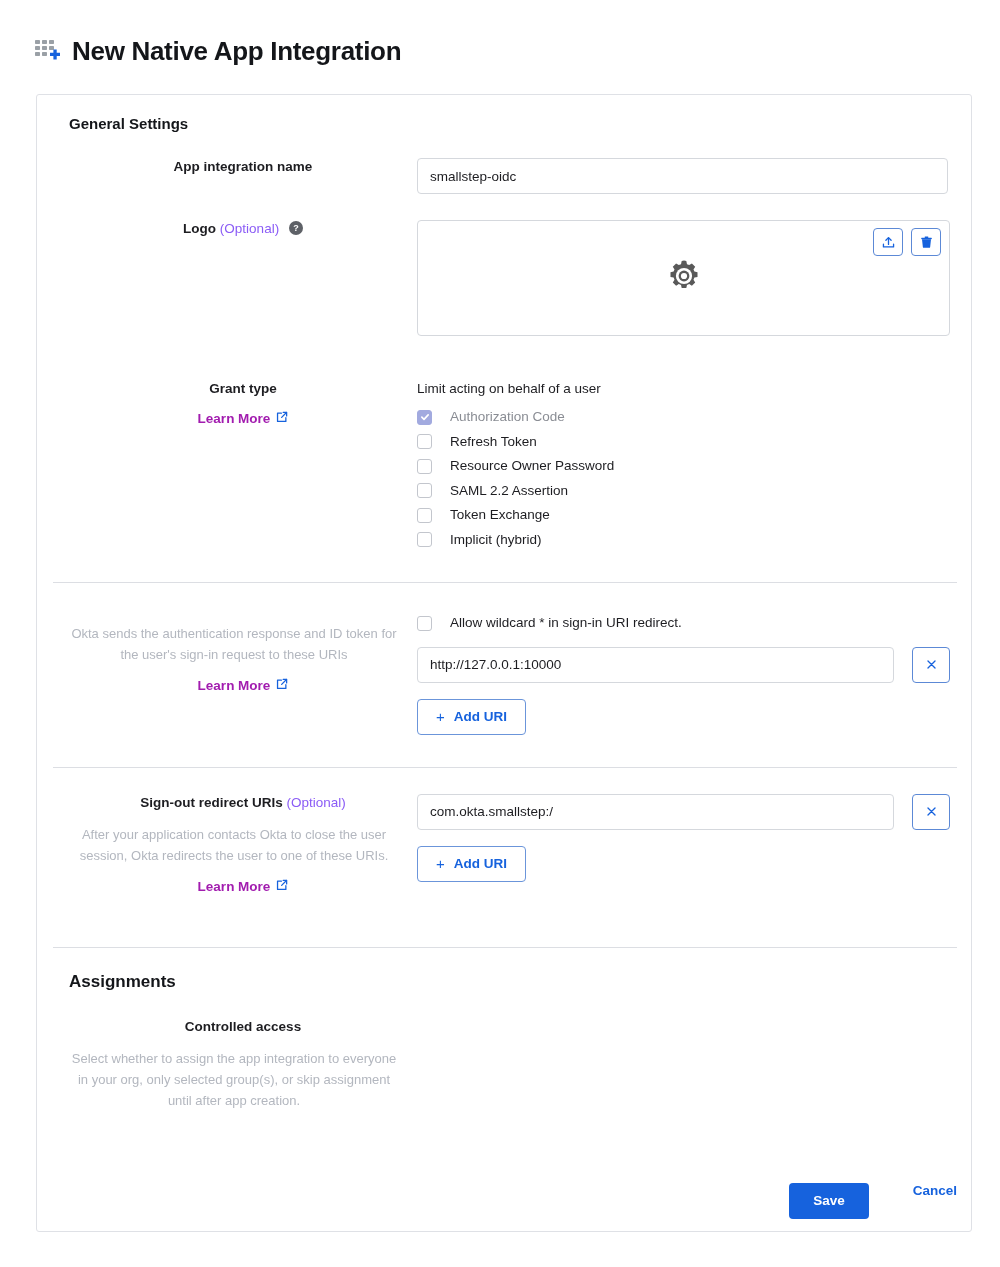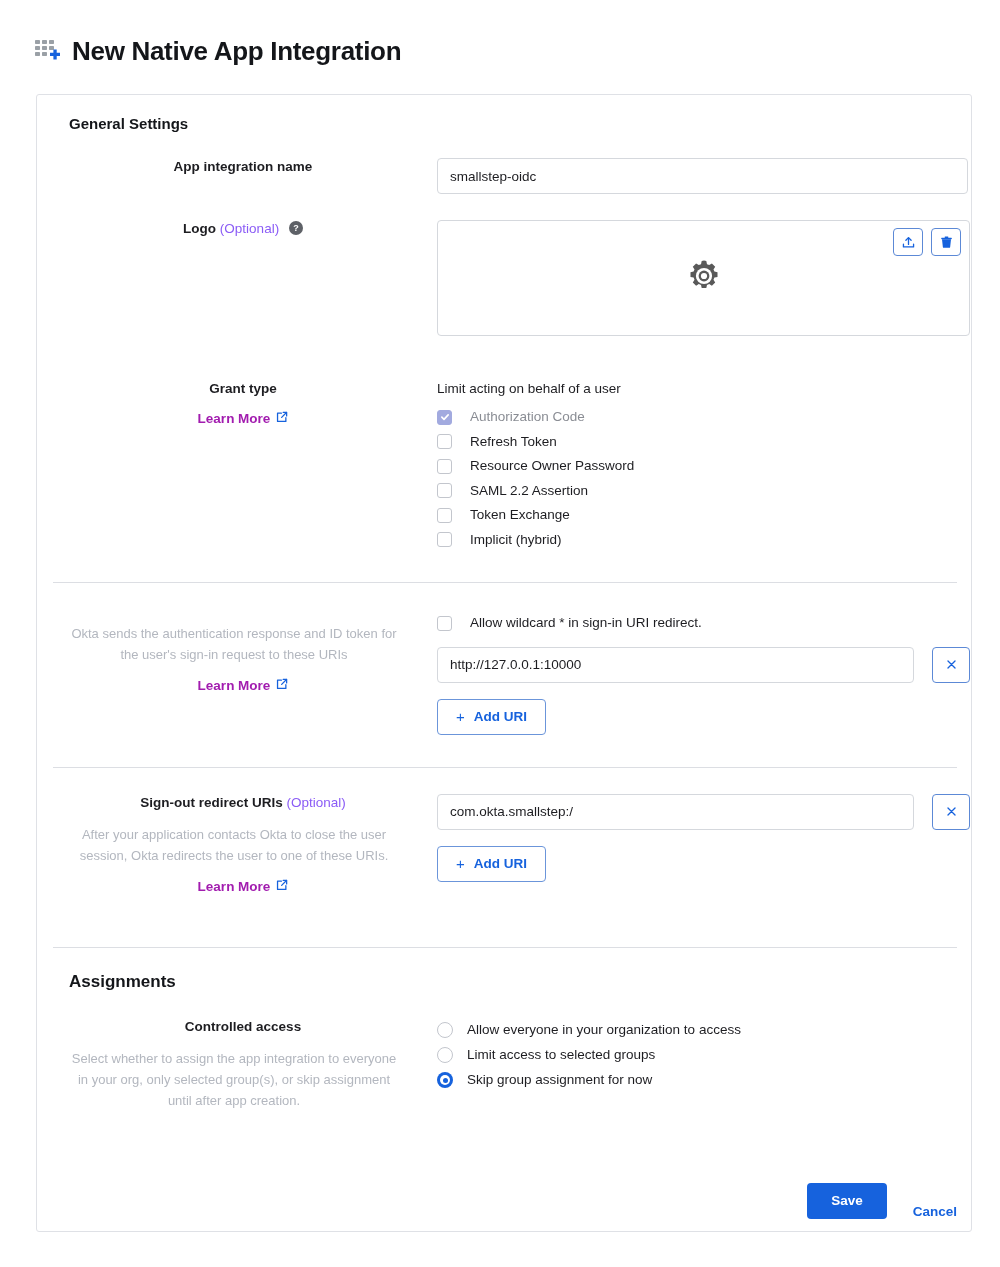--- a/index.html
+++ b/index.html
@@ -71,21 +71,20 @@
   .col-label {
     width: 364px;
     flex: 0 0 364px;
     padding-left: 16px;
     box-sizing: border-box;
     text-align: center;
   }
   .col-field {
     flex: 1 1 auto;
     min-width: 0;
-    margin-left: 20px;
   }
   .label {
     font-size: 13.5px;
     font-weight: bold;
     color: #1d1d21;
     line-height: 18px;
   }
   .label-optional {
     font-weight: normal;
     color: #8b5cf6;
@@ -263,23 +262,23 @@
   
   .divider {
     height: 1px;
     background: #dcdee3;
     margin: 0 14px 0 16px;
   }
 
   
   .card-footer {
     display: flex;
-    align-items: flex-end;
+    align-items: flex-start;
     justify-content: flex-end;
-    gap: 26px;
+    gap: 44px;
     padding: 0 14px 0 0;
   }
   .save-btn {
     background: #1662dd;
     color: #fff;
     border: none;
     border-radius: 4px;
     height: 36px;
     padding: 0 24px;
     font-family: "Liberation Sans", sans-serif;
@@ -512,34 +511,20 @@
   <div class="divider" style="margin-top:52px;"></div>
 
   <div class="card-inner" style="padding-top:24px;">
     <div class="assignments-title">Assignments</div>
 
     <div class="row" style="margin-top:26px;">
       <div class="col-label">
         <div class="label">Controlled access</div>
         <div class="desc">Select whether to assign the app integration to everyone in your org, only selected group(s), or skip assignment until after app creation.</div>
       </div>
-      <div class="col-field">
-        <div class="choice radio-row">
-          <span class="radio"></span>
-          <span class="choice-label">Allow everyone in your organization to access</span>
-        </div>
-        <div class="choice radio-row">
-          <span class="radio"></span>
-          <span class="choice-label">Limit access to selected groups</span>
-        </div>
-        <div class="choice radio-row">
-          <span class="radio selected"></span>
-          <span class="choice-label">Skip group assignment for now</span>
-        </div>
-      </div>
     </div>
   </div>
 
   <div class="card-footer" style="margin-top:72px;">
     <button class="save-btn">Save</button>
     <button class="cancel-btn">Cancel</button>
   </div>
 </div>
 
 </body></html>

